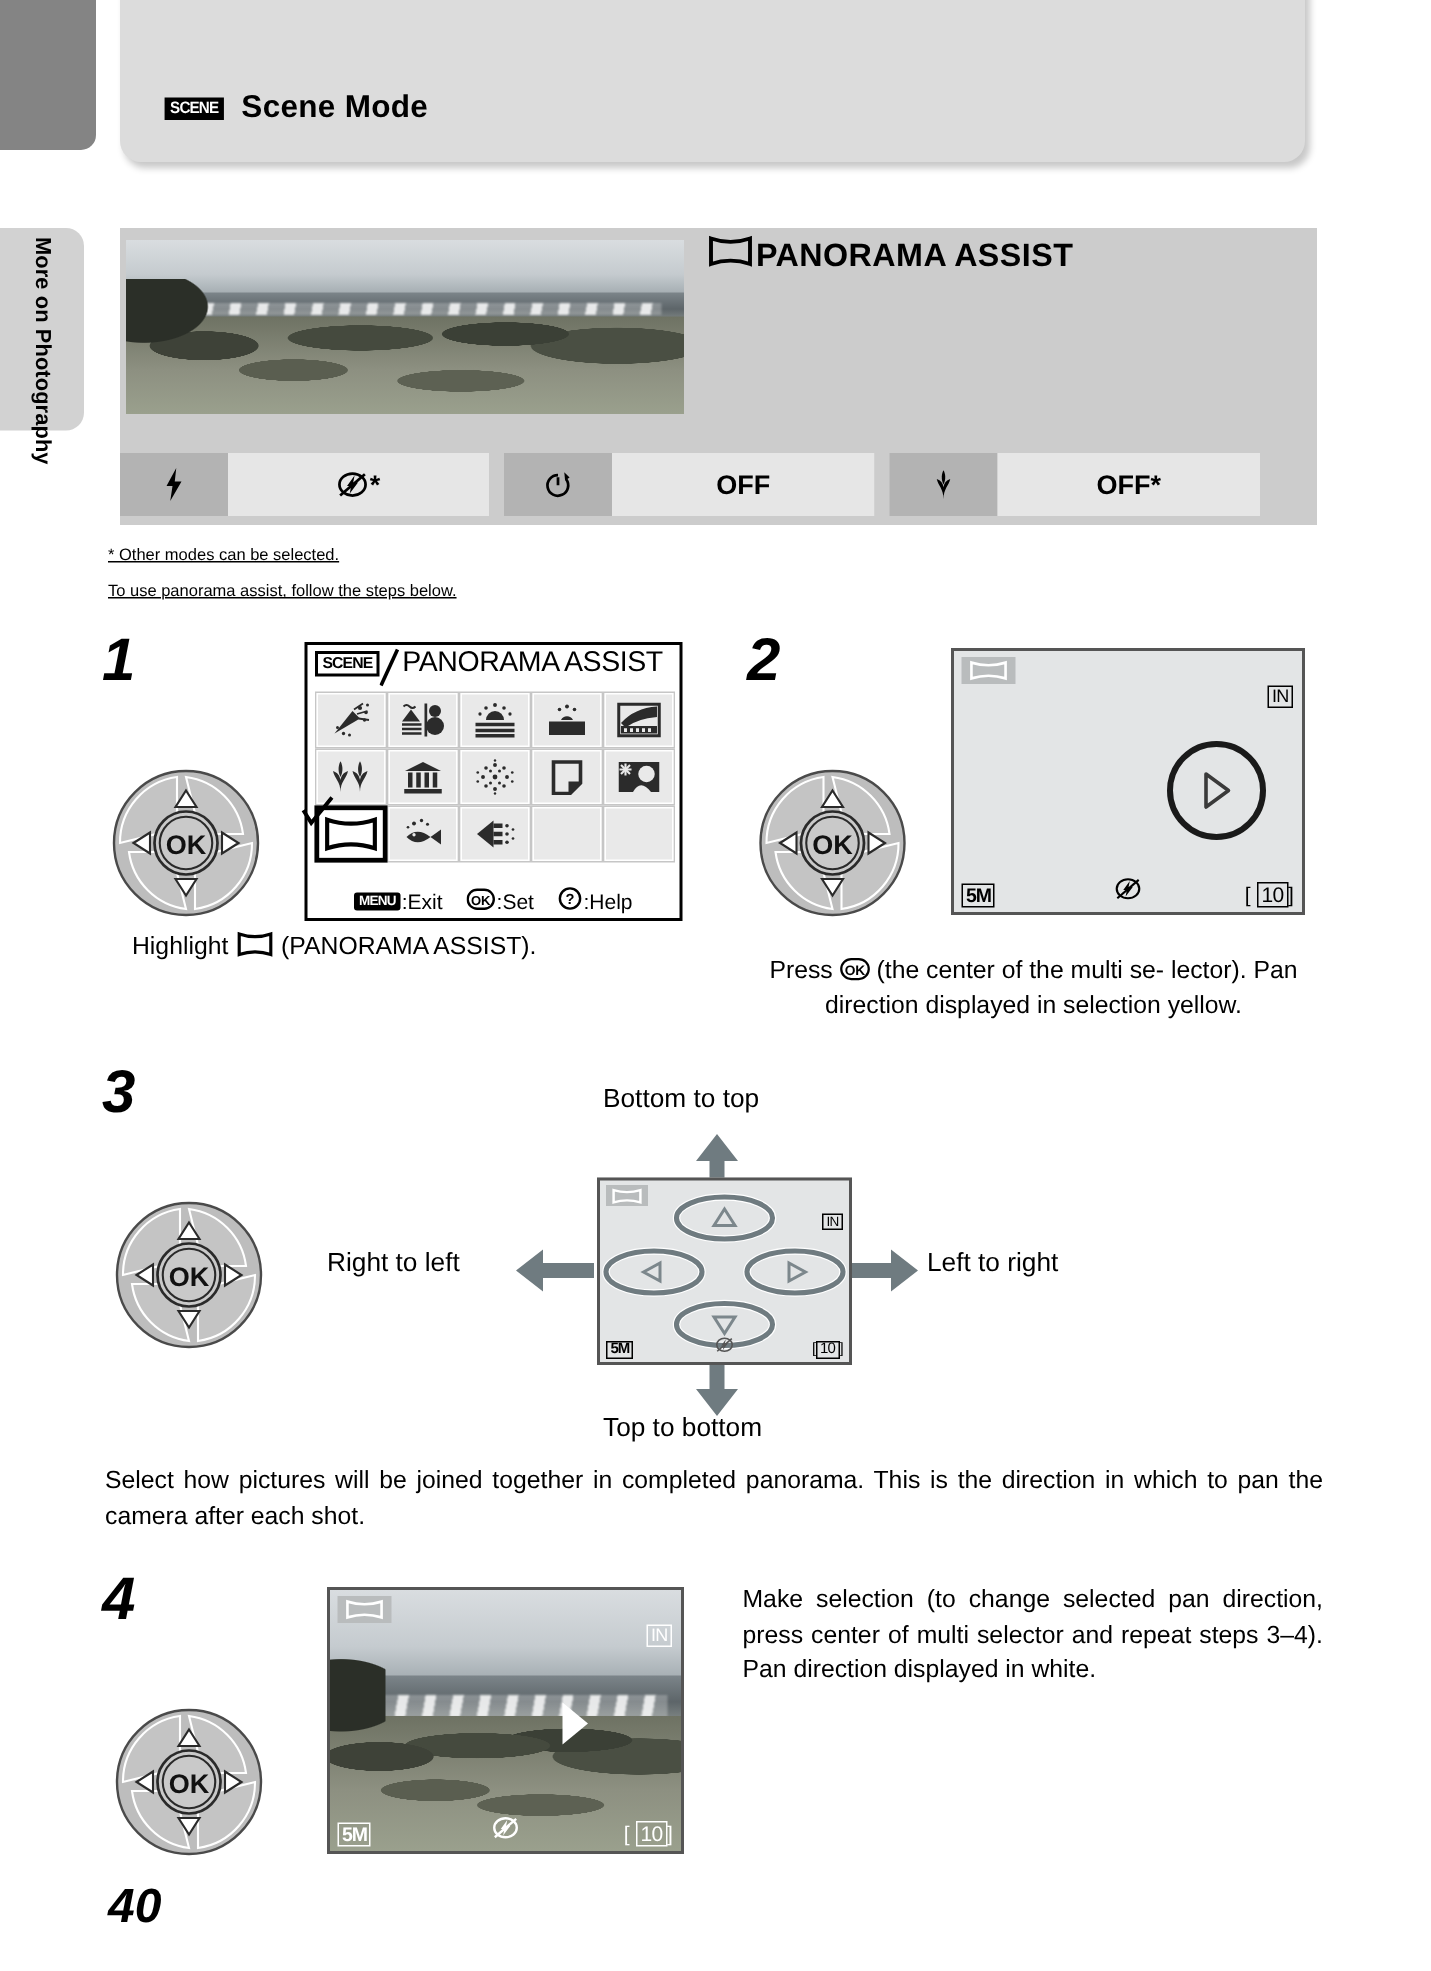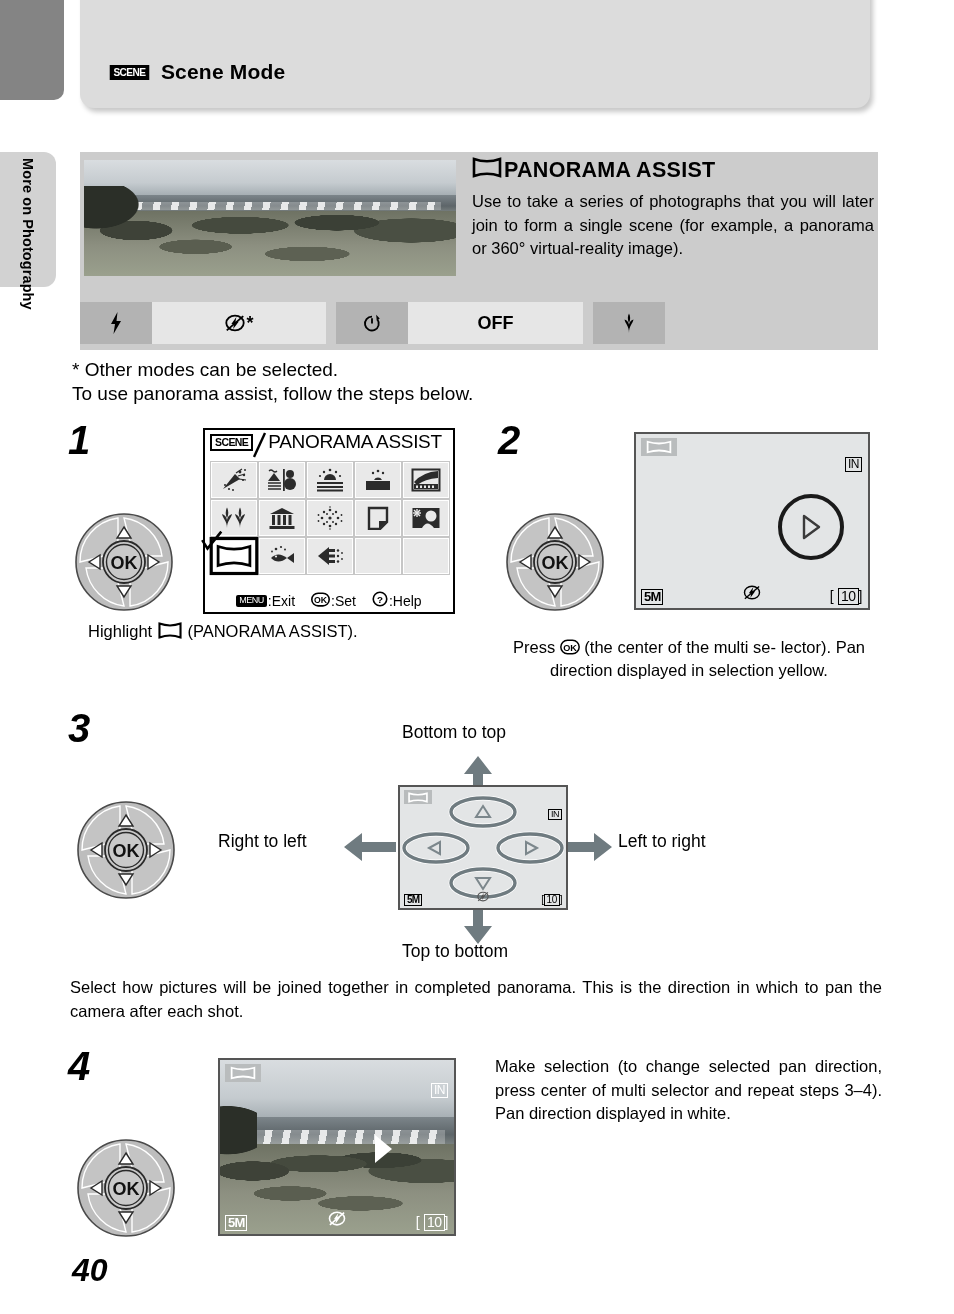--- a/index.html
+++ b/index.html
@@ -114,21 +114,21 @@
     font-size:19px;
   }
   .set-val{
     background:#e6e6e6;display:flex;align-items:center;justify-content:center;
     font-size:18px;font-weight:bold;
   }
   .gap{width:10px;background:#cccccc;}
 
   
   .footnote{
-    position:absolute;left:72px;top:358px;font-size:19px;line-height:24px;
+    position:absolute;left:72px;top:358px;font-size:11px;line-height:24px;text-decoration:underline;
   }
 
   
   .stepnum{
     position:absolute;font-size:40px;font-weight:bold;font-style:italic;
     font-family:"Liberation Sans", sans-serif;line-height:1;
   }
   .caption{position:absolute;font-size:16.5px;line-height:23px;}
 
   
@@ -175,21 +175,21 @@
   .check{
     position:absolute;left:-12px;top:-9px;width:22px;height:20px;z-index:4;
   }
   .lcd-foot{
     position:absolute;left:0;bottom:2px;width:100%;
     display:flex;align-items:center;justify-content:center;gap:16px;
     font-size:14px;
   }
   .ftitem{display:flex;align-items:center;gap:1px;}
   .key-menu{
-    display:inline-block;background:#000;color:#fff;font-size:9px;font-weight:normal;
+    display:inline-block;background:#000;color:#fff;font-size:9px;font-weight:bold;
     letter-spacing:-.5px;padding:1.5px 3px;line-height:1;border-radius:2px;
   }
 
   
   .cam{position:absolute;border:2px solid #555;box-sizing:border-box;background:#e3e5e6;}
   .cam-pano-badge{
     position:absolute;left:5px;top:4px;width:36px;height:18px;
     background:#b9bcbd;display:flex;align-items:center;justify-content:center;
   }
   .cam-in{
@@ -249,21 +249,20 @@
 
   <div class="desc-title">
     <span class="pano-glyph">
       <svg width="30" height="21" viewBox="0 0 30 21">
         <path d="M2 2 Q15 6.5 28 2 L28 19 Q15 14.5 2 19 Z" fill="none" stroke="#000" stroke-width="2.6" stroke-linejoin="miter"></path>
       </svg>
     </span>
     <span>PANORAMA ASSIST</span>
   </div>
 
-  <div class="desc-body">Use to take a series of photographs that you will later join to form a single scene (for example, a panorama or 360° virtual-reality image).</div>
 </div>
 
 <div class="settings-strip">
 
   <div class="set-group">
     <div class="set-icon">
       <svg width="12" height="22" viewBox="0 0 12 22">
           <path d="M7.5 0 L1 12 H5 L3.5 22 L11 9 H6.5 Z" fill="#000"></path>
         </svg>
     </div>
@@ -294,20 +293,21 @@
 
   <div class="gap"></div>
 
   <div class="set-group">
     <div class="set-icon">
       <svg width="18" height="22" viewBox="0 0 20 22">
         <path d="M10 22 C10 14 6 12 5 7 C8 8 9.5 10 10 13 C10.5 10 12 8 15 7 C14 12 10 14 10 22 Z" fill="#000"></path>
         <path d="M10 11 C8 7 8.6 3 10 0.5 C11.4 3 12 7 10 11 Z" fill="#000"></path>
       </svg>
     </div>
+    <div class="set-val" style="width:175px">OFF*</div>
   </div>
 </div>
 
 <div class="footnote">
   <div>* Other modes can be selected.</div>
   <div>To use panorama assist, follow the steps below.</div>
 </div>
 
 <div class="stepnum" style="left:68px;top:420px;">1</div>
 

